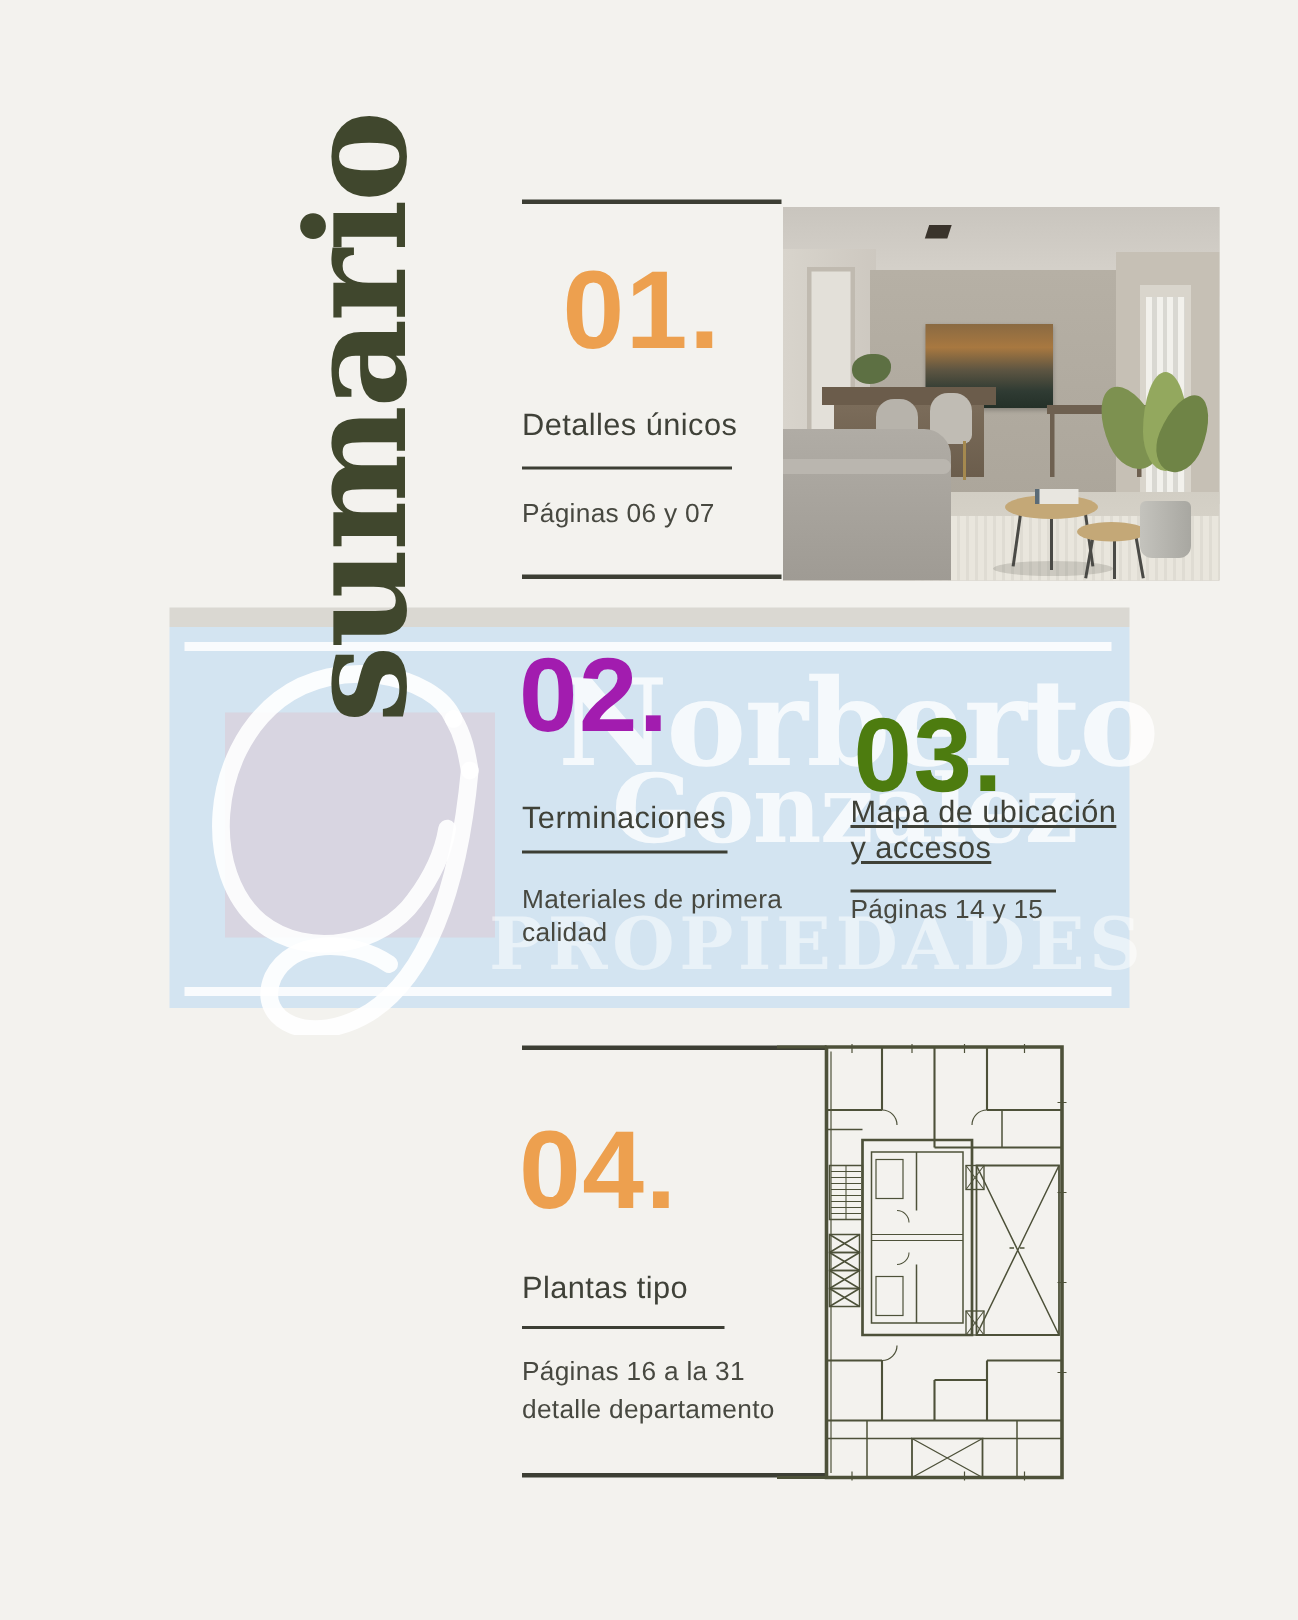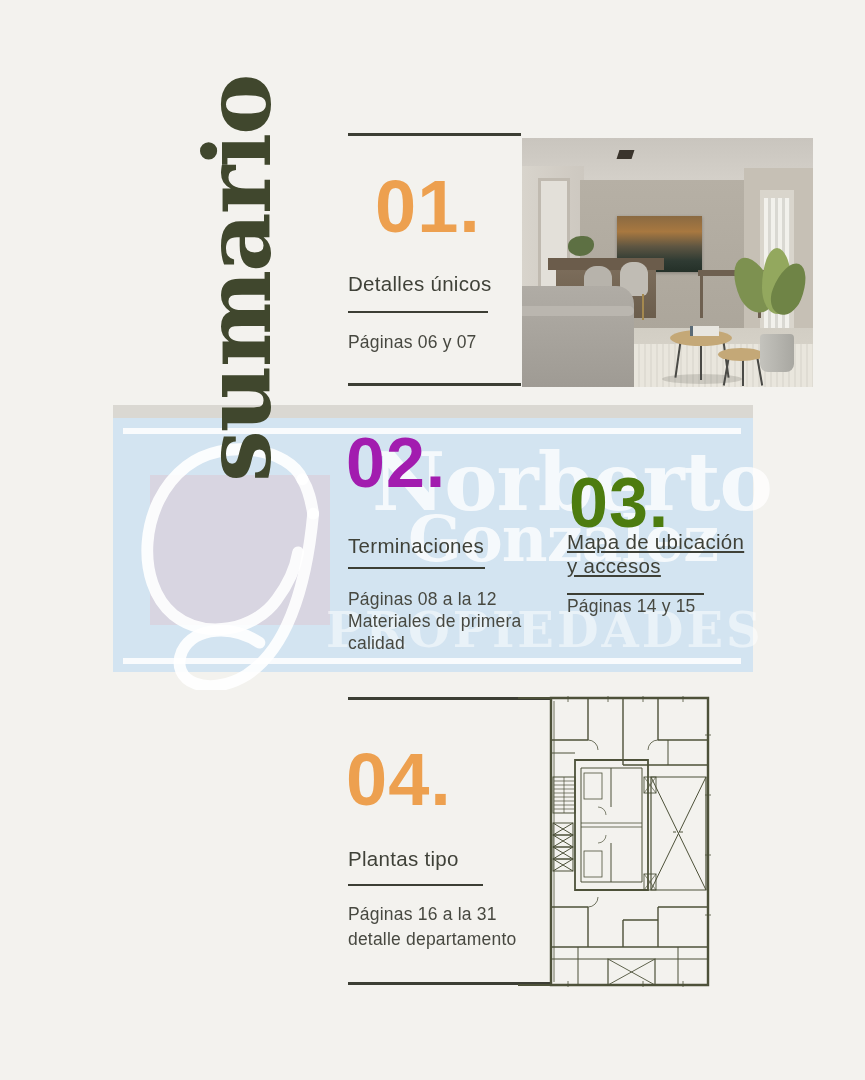--- a/index.html
+++ b/index.html
@@ -152,21 +152,20 @@
     <div class="ph ph-pot"></div>
     <div class="ph ph-sofa"></div>
     <div class="ph ph-sofa-arm"></div>
   </div>
 
   <div>
     <div class="abs ct sec-number small" style="left: 346px; top: 428px; color: #a21caf;">02.</div>
     <div class="abs ct sec-title" style="left:348px;top:534px;">Terminaciones</div>
     <div class="abs ct rule-thin" style="left:348px;top:567px;width:137px;"></div>
     <div class="abs ct sec-pages" style="left:348px;top:588px;">
-      <div>Páginas 08 a la 12</div>
       <div>Materiales de primera</div>
       <div>calidad</div>
     </div>
   </div>
 
   <div>
     <div class="abs ct sec-number small" style="left: 569px; top: 428px; color: #4d7c0f; margin-top: 40px;">03.</div>
     <div class="abs ct sec-title" style="left:567px;top:530px;text-decoration:underline;">
       <div>Mapa de ubicación</div>
       <div>y accesos</div>

